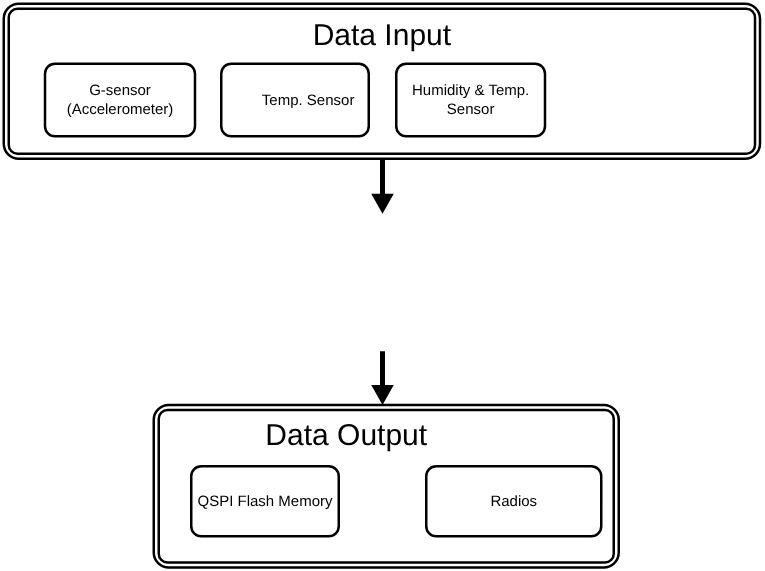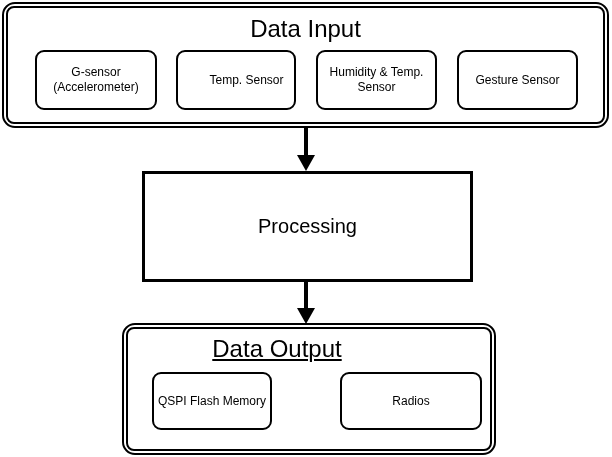--- a/index.html
+++ b/index.html
@@ -90,35 +90,33 @@
 <div class="canvas">
 
   <div class="group-outer" style="left:2px; top:2px; width:607px; height:126px;">
     <div class="group-inner"></div>
   </div>
   <div class="group-title" style="left:2px; top:15px; width:607px;">Data Input</div>
 
   <div class="node" style="left:35px; top:50px; width:122px; height:60px;">G-sensor (Accelerometer)</div>
   <div class="node" style="left:176px; top:50px; width:120px; height:60px;padding-left:22px;">Temp. Sensor</div>
   <div class="node" style="left:316px; top:50px; width:121px; height:60px;text-align:center;">Humidity &amp; Temp. Sensor</div>
-  <div class="node" style="left:457px; top:50px; width:121px; height:60px;">Gesture Sensor</div>
 
   <div class="arrow">
     <div class="arrow-stem" style="left:304px; top:128px; height:28px;"></div>
     <div class="arrow-head" style="left:297px; top:155px;"></div>
   </div>
 
-  <div class="process-box" style="left:142px; top:171px; width:331px; height:111px;">Processing</div>
 
   <div class="arrow">
     <div class="arrow-stem" style="left:304px; top:281px; height:28px;"></div>
     <div class="arrow-head" style="left:297px; top:308px;"></div>
   </div>
 
   <div class="group-outer" style="left:122px; top:323px; width:374px; height:132px;">
     <div class="group-inner"></div>
   </div>
-  <div class="group-title" style="left:122px; top:335px; width:310px;text-decoration:underline;">Data Output</div>
+  <div class="group-title" style="left:122px; top:335px; width:310px;">Data Output</div>
 
   <div class="node" style="left:152px; top:372px; width:120px; height:58px;">QSPI Flash Memory</div>
   <div class="node" style="left:340px; top:372px; width:142px; height:58px;">Radios</div>
 
 </div>
 
 </body></html>

